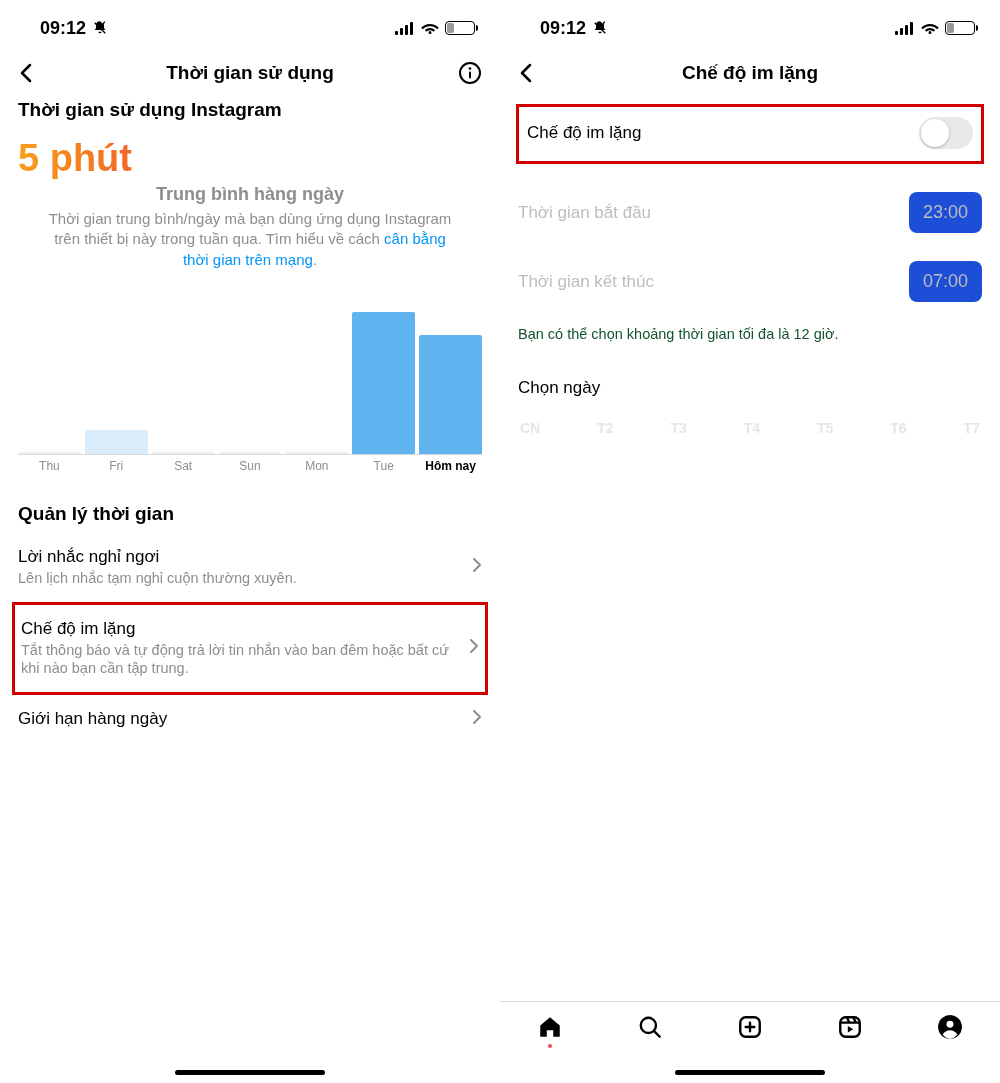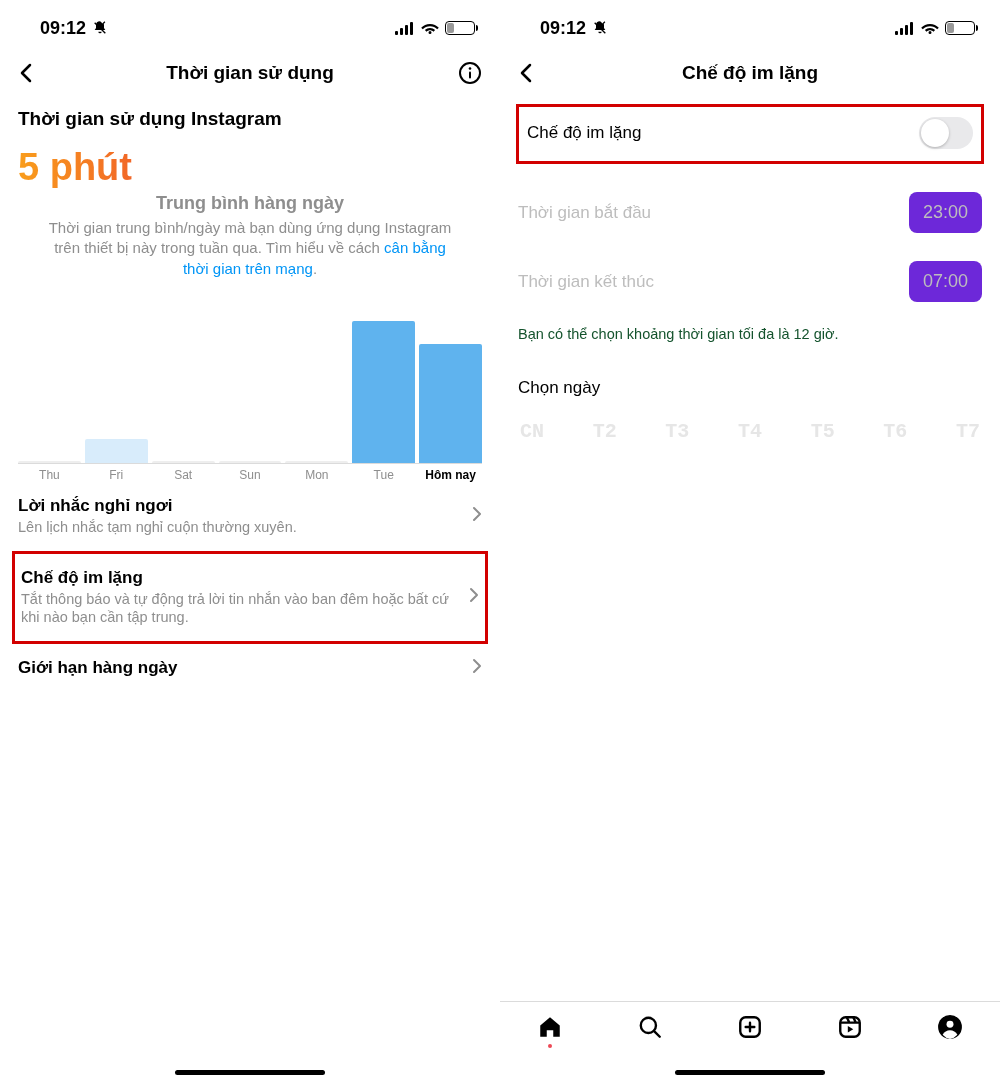--- a/index.html
+++ b/index.html
@@ -19,21 +19,21 @@
   .battery-txt { position:absolute; left:0; right:0; text-align:center; font-size:10px; font-weight:700; color:#fff; }
 
   
   .nav { height: 50px; display: flex; align-items: center; justify-content: space-between; padding: 0 18px; }
   .nav-title { font-size: 19px; font-weight: 700; flex:1; text-align:center; }
   .nav-side { width: 30px; display:flex; align-items:center; }
   .nav-side.right { justify-content:flex-end; }
 
   
   .body-a { padding: 0 18px; }
-  .section-title { font-size: 19px; font-weight: 700; margin-top: 10px; margin-bottom: 10px; }
+  .section-title { font-size: 19px; font-weight: 700; margin-top: 1px; margin-bottom: 10px; }
   .big-number { text-align:left; font-size: 38px; font-weight: 700; margin-top: 16px;
     background: linear-gradient(90deg, #f99d1c 0%, #f05b2a 30%, #d94084 55%, #a94bc6 75%, #4f5bd5 100%);
     -webkit-background-clip: text; background-clip: text; color: transparent; }
   .avg-label { text-align:center; color:#8e8e8e; font-size:18px; font-weight:600; margin-top:4px; }
   .avg-desc { text-align:center; color:#8e8e8e; font-size:15px; line-height:1.35; margin-top:4px; padding: 0 24px; }
   .avg-desc a { color:#0095f6; text-decoration:none; }
 
   
   .chart-wrap { margin-top: 24px; }
   .chart-bars { display:flex; align-items:flex-end; height:160px; gap:4px; padding: 0 0px; }
@@ -41,43 +41,43 @@
   .bar { width: 100%; border-radius:2px 2px 0 0; }
   .chart-labels { display:flex; gap:4px; border-top: 1px solid #dbdbdb; padding-top:4px; margin-top: 0; }
   .chart-label { flex:1; text-align:center; font-size:12px; color:#8e8e8e; }
   .chart-label.today { color:#000; font-weight:700; }
 
   
   .manage-title { font-size: 19px; font-weight: 700; margin-top: 30px; margin-bottom: 8px; }
   .row { display:flex; align-items:center; justify-content:space-between; padding: 14px 0; }
   .row + .row {  }
   .row-text { flex:1; }
-  .row-title { font-size:17px; font-weight:700; color:#000; }
+  .row-title { font-size:17px; font-weight:400; color:#000; }
   .row-sub { font-size:14.5px; color:#8e8e8e; margin-top:2px; line-height:1.3; }
   .chev { color:#8e8e8e; }
 
   .highlight { border: 3px solid #d20000; }
   .row.highlight { padding-left: 6px; padding-right: 6px; margin-left: -6px; margin-right:-6px; }
 
   
   .body-b { padding: 0 18px; }
   .quiet-box { border: 3px solid #d20000; margin: 6px -2px 0 -2px; padding: 10px 8px 12px 8px; }
   .toggle-row { display:flex; align-items:center; justify-content:space-between; }
   .toggle-label { font-size:17px; }
   .toggle { width:54px; height:32px; border-radius:16px; background:#e9e9eb; position:relative; }
   .toggle-knob { width:28px; height:28px; border-radius:50%; background:#fff; position:absolute; top:2px; left:2px; box-shadow: 0 1px 3px rgba(0,0,0,0.25); }
   .quiet-desc { font-size:14.5px; color:#8e8e8e; line-height:1.4; margin-top: 12px; }
 
   .time-row { display:flex; align-items:center; justify-content:space-between; margin-top: 28px; }
   .time-label { font-size:17px; color:#bdbdbd; }
-  .time-badge { background:#6d28d9; color:#bdbdbd; font-size:18px; padding: 10px 14px; border-radius: 8px; }
+  .time-badge { background:#1d4ed8; color:#bdbdbd; font-size:18px; padding: 10px 14px; border-radius: 8px; }
   .time-note { font-size:14.5px; color:#14532d; margin-top: 24px; }
   .choose-day { font-size:17px; color:#000; margin-top: 36px; }
   .days { display:flex; justify-content:space-between; margin-top: 18px; padding: 4px 2px; }
-  .day { font-size:20px; color:#e6e6e6; font-weight:600;font-family:Liberation Mono, monospace; }
+  .day { font-size:14px; color:#e6e6e6; font-weight:600; }
   .quiet-off { font-size:14.5px; color:#8e8e8e; margin-top: 22px; }
 
   
   .tabbar { position:absolute; bottom:0; left:0; right:0; border-top:1px solid #dbdbdb; height: 82px; display:flex; align-items:flex-start; justify-content:space-around; padding-top: 12px; background:#fff; }
   .tab-item { width:40px; display:flex; flex-direction:column; align-items:center; position:relative; }
   .tab-dot { width:4px; height:4px; border-radius:50%; background:#ed4956; margin-top:4px; }
 
   
   .home-ind { position:absolute; bottom: 8px; left:50%; transform:translateX(-50%); width: 150px; height:5px; border-radius: 3px; background:#000; }
 </style>
@@ -173,20 +173,21 @@
             <div class="chart-label">Thu</div>
             <div class="chart-label">Fri</div>
             <div class="chart-label">Sat</div>
             <div class="chart-label">Sun</div>
             <div class="chart-label">Mon</div>
             <div class="chart-label">Tue</div>
             <div class="chart-label today">Hôm nay</div>
           </div>
       </div>
 
+      <div class="manage-title">Quản lý thời gian</div>
 
       <div class="row">
         <div class="row-text">
           <div class="row-title">Lời nhắc nghỉ ngơi</div>
           <div class="row-sub">Lên lịch nhắc tạm nghỉ cuộn thường xuyên.</div>
         </div>
         <span class="chev"><svg width="10" height="16" viewBox="0 0 10 16">
               <path d="M2 2l6 6-6 6" stroke="#8e8e8e" stroke-width="2" fill="none" stroke-linecap="round" stroke-linejoin="round"></path>
             </svg></span>
       </div>

